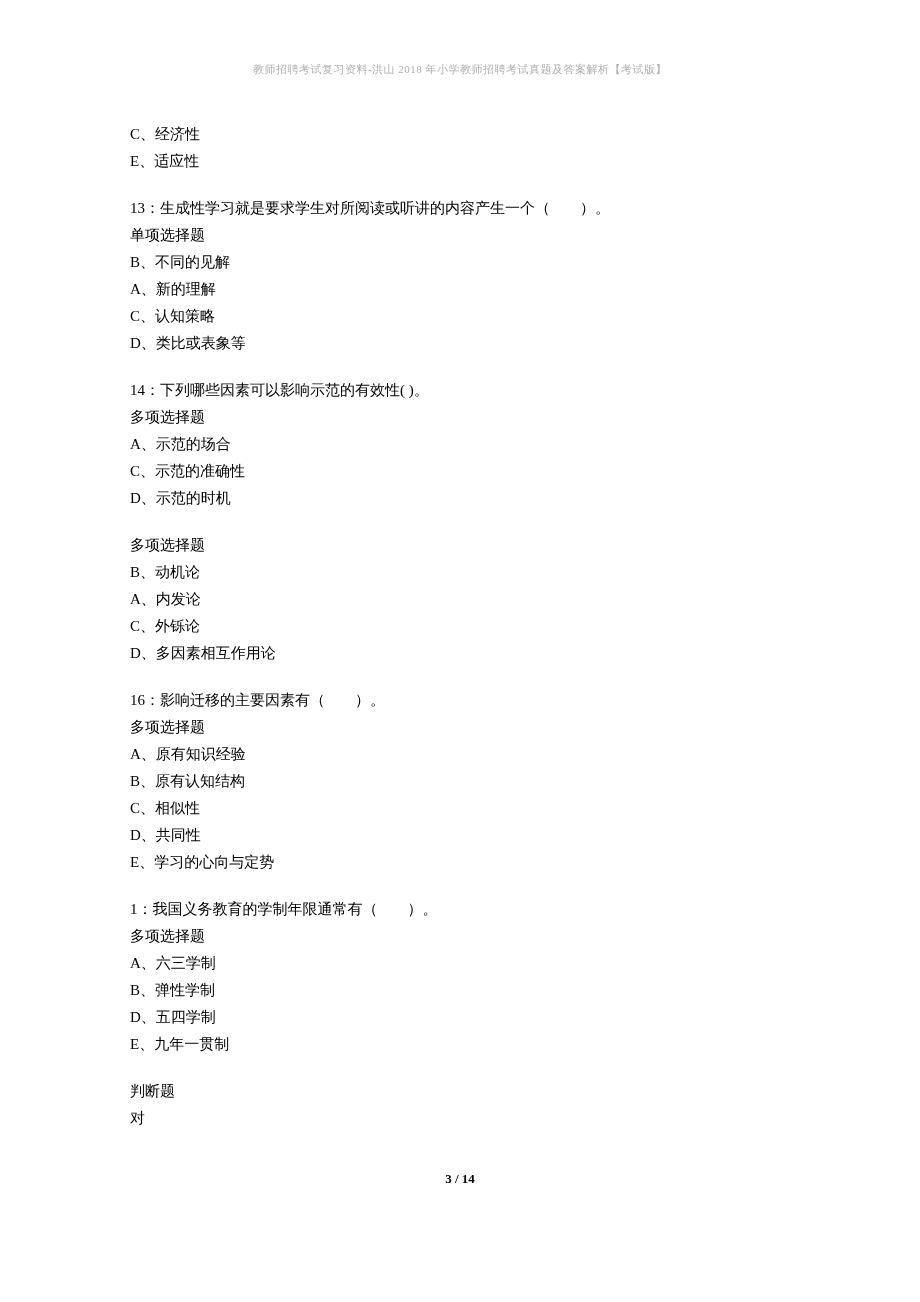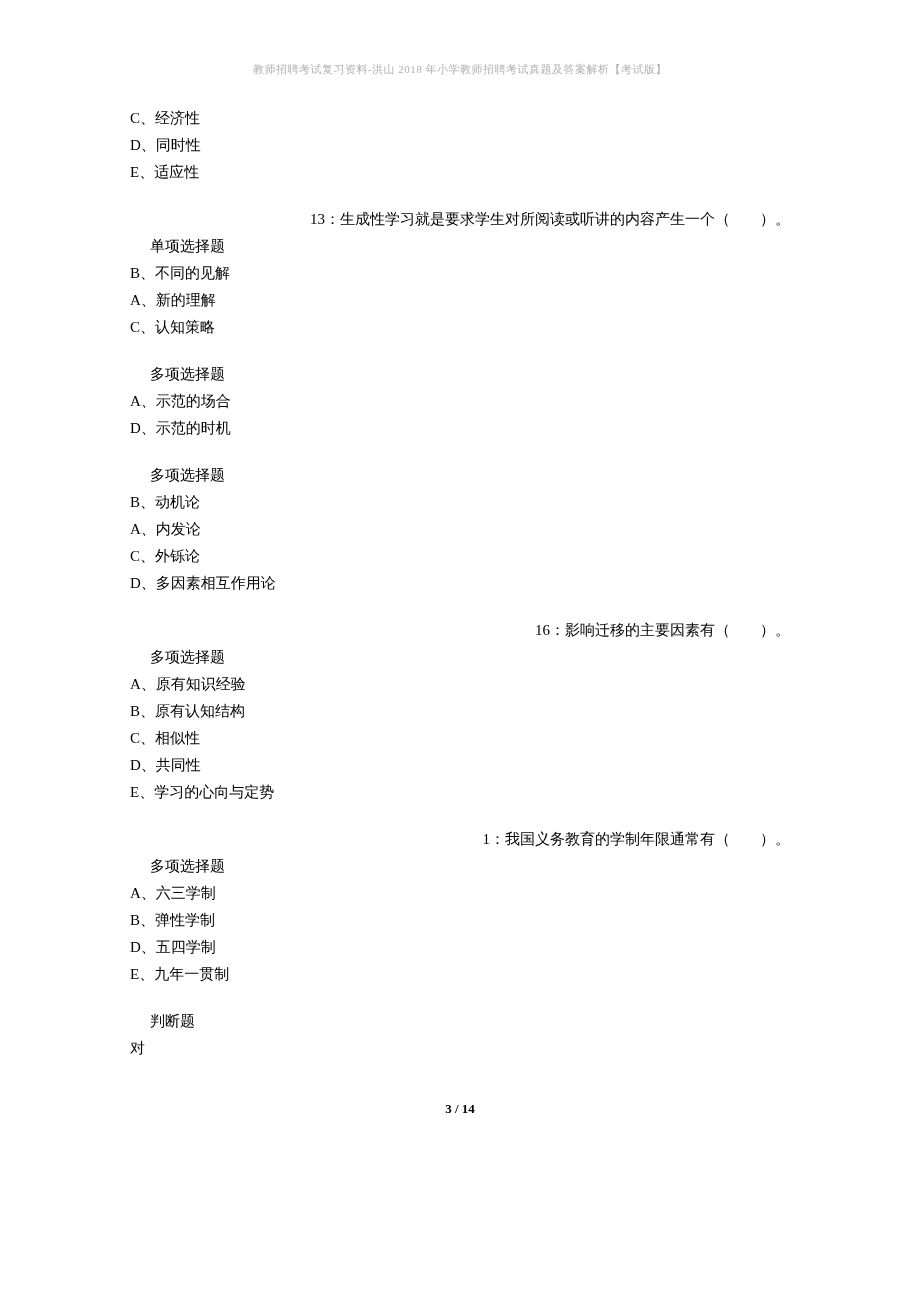--- a/index.html
+++ b/index.html
@@ -14,66 +14,66 @@
       min-height: 1302px;
       padding: 60px 130px 40px 130px;
       font-size: 15px;
       line-height: 1.8;
       color: #000000;
     }
     .header-title {
       text-align: center;
       font-size: 11px;
       color: #b0b0b0;
-      margin-bottom: 25px;
+      margin-bottom: 41px;
       letter-spacing: 0.5px;
     }
     .option {
       display: block;
     }
     .question-block {
       margin-bottom: 20px;
     }
     .question-text {
       display: block;
-      text-align: right;
     }
     .question-type {
       display: block;
-      margin-left: 20px;
     }
     .page-number {
       text-align: center;
       font-size: 13px;
       margin-top: 35px;
       font-weight: bold;
     }
   </style>
 </head>
 <body>
 
 <div class="header-title">教师招聘考试复习资料-洪山 2018 年小学教师招聘考试真题及答案解析【考试版】</div>
 
 <div class="question-block">
   <span class="option">C、经济性</span>
-  <span class="option">D、同时性</span>
   <span class="option">E、适应性</span>
 </div>
 
 <div class="question-block">
   <span class="question-text">13：生成性学习就是要求学生对所阅读或听讲的内容产生一个（　　）。</span>
   <span class="question-type">单项选择题</span>
   <span class="option">B、不同的见解</span>
   <span class="option">A、新的理解</span>
   <span class="option">C、认知策略</span>
+  <span class="option">D、类比或表象等</span>
 </div>
 
 <div class="question-block">
+  <span class="question-text">14：下列哪些因素可以影响示范的有效性( )。</span>
   <span class="question-type">多项选择题</span>
   <span class="option">A、示范的场合</span>
+  <span class="option">C、示范的准确性</span>
   <span class="option">D、示范的时机</span>
 </div>
 
 <div class="question-block">
   <span class="question-type">多项选择题</span>
   <span class="option">B、动机论</span>
   <span class="option">A、内发论</span>
   <span class="option">C、外铄论</span>
   <span class="option">D、多因素相互作用论</span>
 </div>

